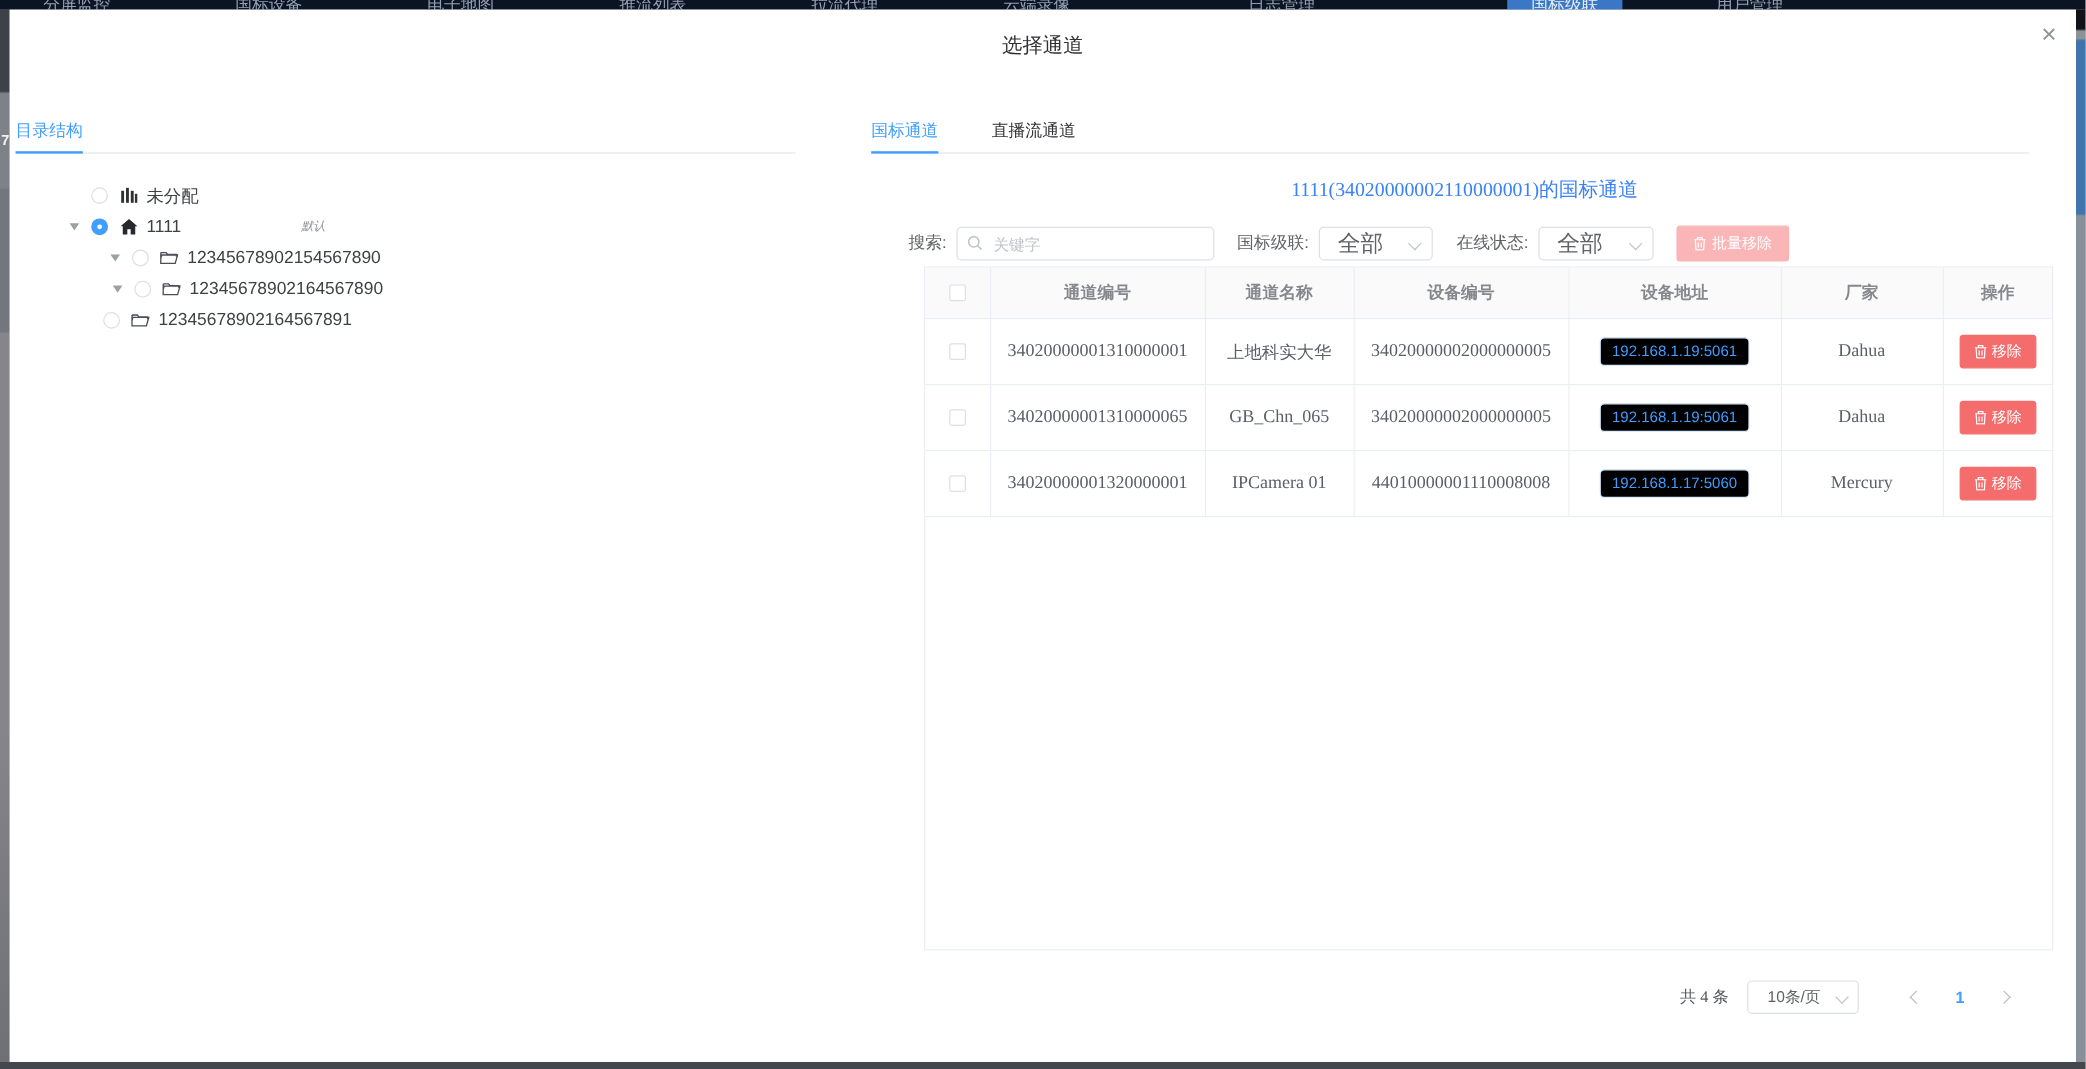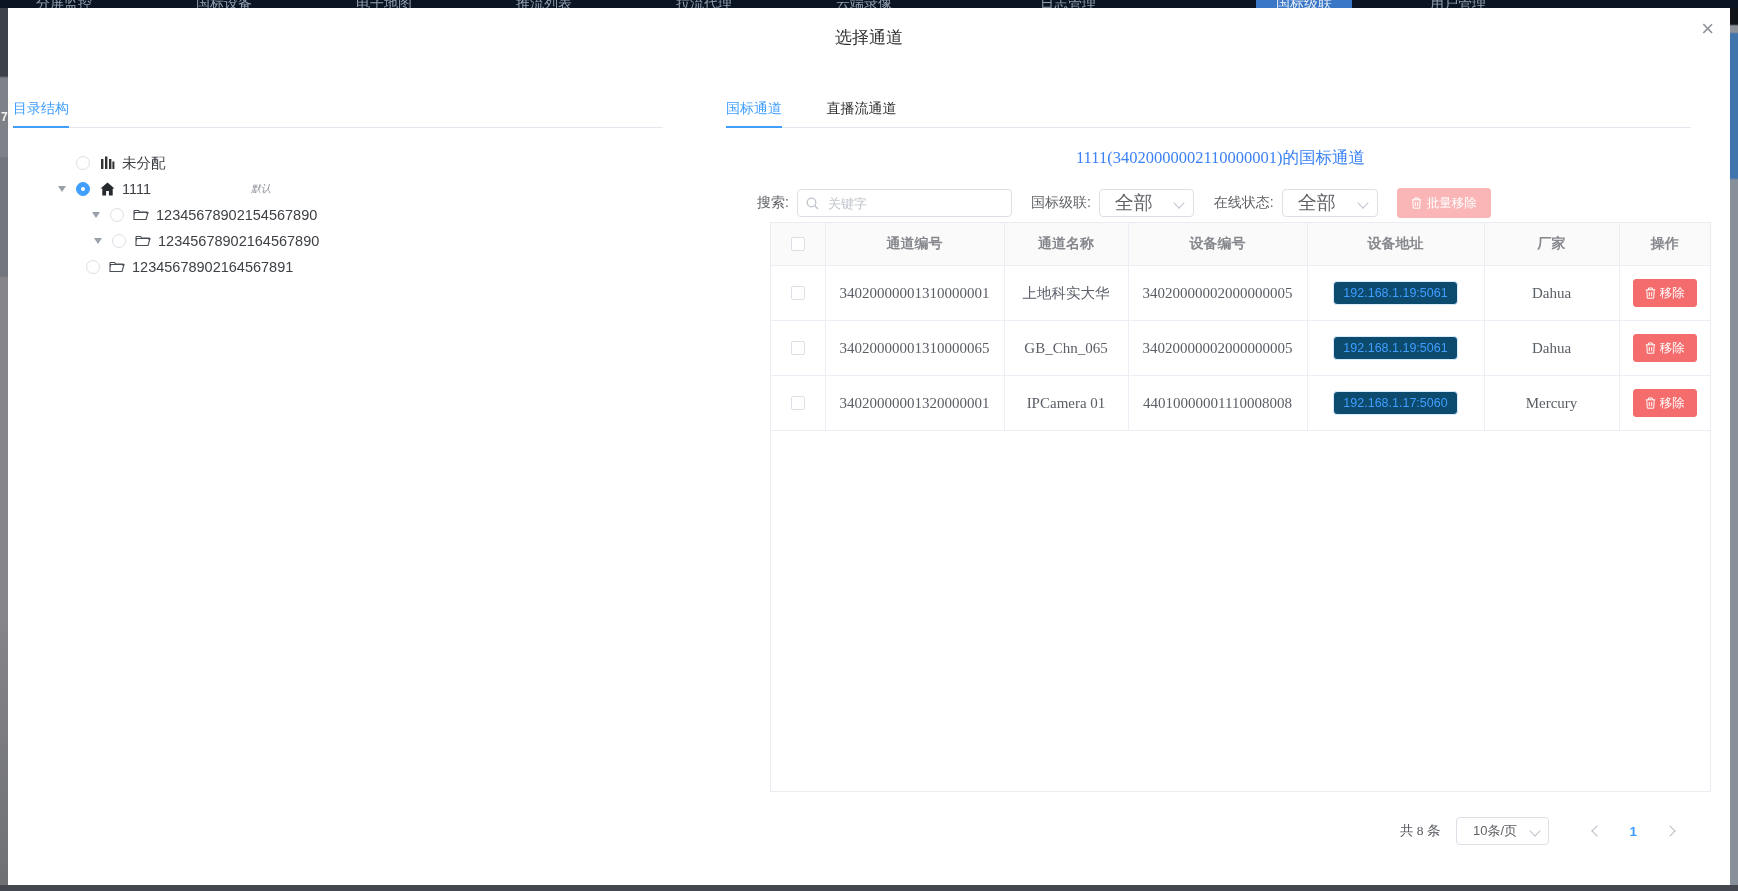--- a/index.html
+++ b/index.html
@@ -66,21 +66,21 @@
   
   .table-wrap{position:absolute;top:214px;left:742px;width:941px;height:570px;border:1px solid #E9EDF2;box-sizing:border-box;background:#fff;margin-left:20px;}
   table{border-collapse:collapse;table-layout:fixed;width:939px;}
   th{height:40px;background:#FAFAFA;font-size:14px;font-weight:700;color:#86888d;border:1px solid #EBEEF5;text-align:center;}
   td{height:52px;font-size:14.5px;color:#5a5e66;border:1px solid #EBEEF5;text-align:center;background:#fff;}
   th:first-child,td:first-child{border-left:none;}
   th:last-child,td:last-child{border-right:none;}
   th{border-top:none;}
   .serif{font-family:"Liberation Serif","DejaVu Sans",serif;font-size:15px;}
   .checkbox{width:14px;height:14px;border:1px solid #DCDFE6;border-radius:2px;background:#fff;margin:0 auto;cursor:pointer;box-sizing:border-box;}
-  .tag{display:inline-block;background:#0c4a6e;border:1px solid #D9ECFF;color:#409EFF;border-radius:4px;
+  .tag{display:inline-block;background:#000000;border:1px solid #D9ECFF;color:#409EFF;border-radius:4px;
     padding:0 9px;height:22px;line-height:22px;font-size:12.5px;}
   .remove-btn{display:inline-flex;align-items:center;gap:4px;background:#F56C6C;border:1px solid #F56C6C;color:#fff;
     border-radius:3px;padding:0 11px;height:26px;font-size:12.5px;cursor:pointer;}
 
   
   .pagination{position:absolute;top:809px;left:742px;width:941px;height:28px;display:flex;justify-content:flex-end;align-items:center;font-size:13px;color:#606266;}
   .pg-total{margin-right:16px;font-family:"Liberation Serif","DejaVu Sans",serif;font-size:13.5px;color:#55585e;}
   .pg-size{width:93px;height:28px;border:1px solid #DCDFE6;border-radius:4px;box-sizing:border-box;position:relative;
     display:flex;align-items:center;justify-content:center;padding-right:16px;font-size:13px;color:#606266;cursor:pointer;margin-right:26px;}
   .pg-size .chev{right:9px;}
@@ -314,21 +314,21 @@
                   <path d="M0.8 2.8 h9.4 M3.6 2.8 V1 h3.8 v1.8 M1.8 2.8 l0.5 8.4 h6.4 l0.5-8.4 M4.3 5 v4.3 M6.7 5 v4.3"></path>
                 </svg>
                 <span>移除</span>
               </span></td>
         </tr>
       </tbody>
     </table>
   </div>
 
   <div class="pagination">
-    <span class="pg-total">共 8 条</span>
+    <span class="pg-total">共 4 条</span>
     <span class="pg-size">
       <span>10条/页</span>
       <i class="chev"></i>
     </span>
     <span class="pg-arrow prev">
         <i></i>
       </span>
     <span class="pg-num">1</span>
     <span class="pg-arrow next">
         <i></i>

